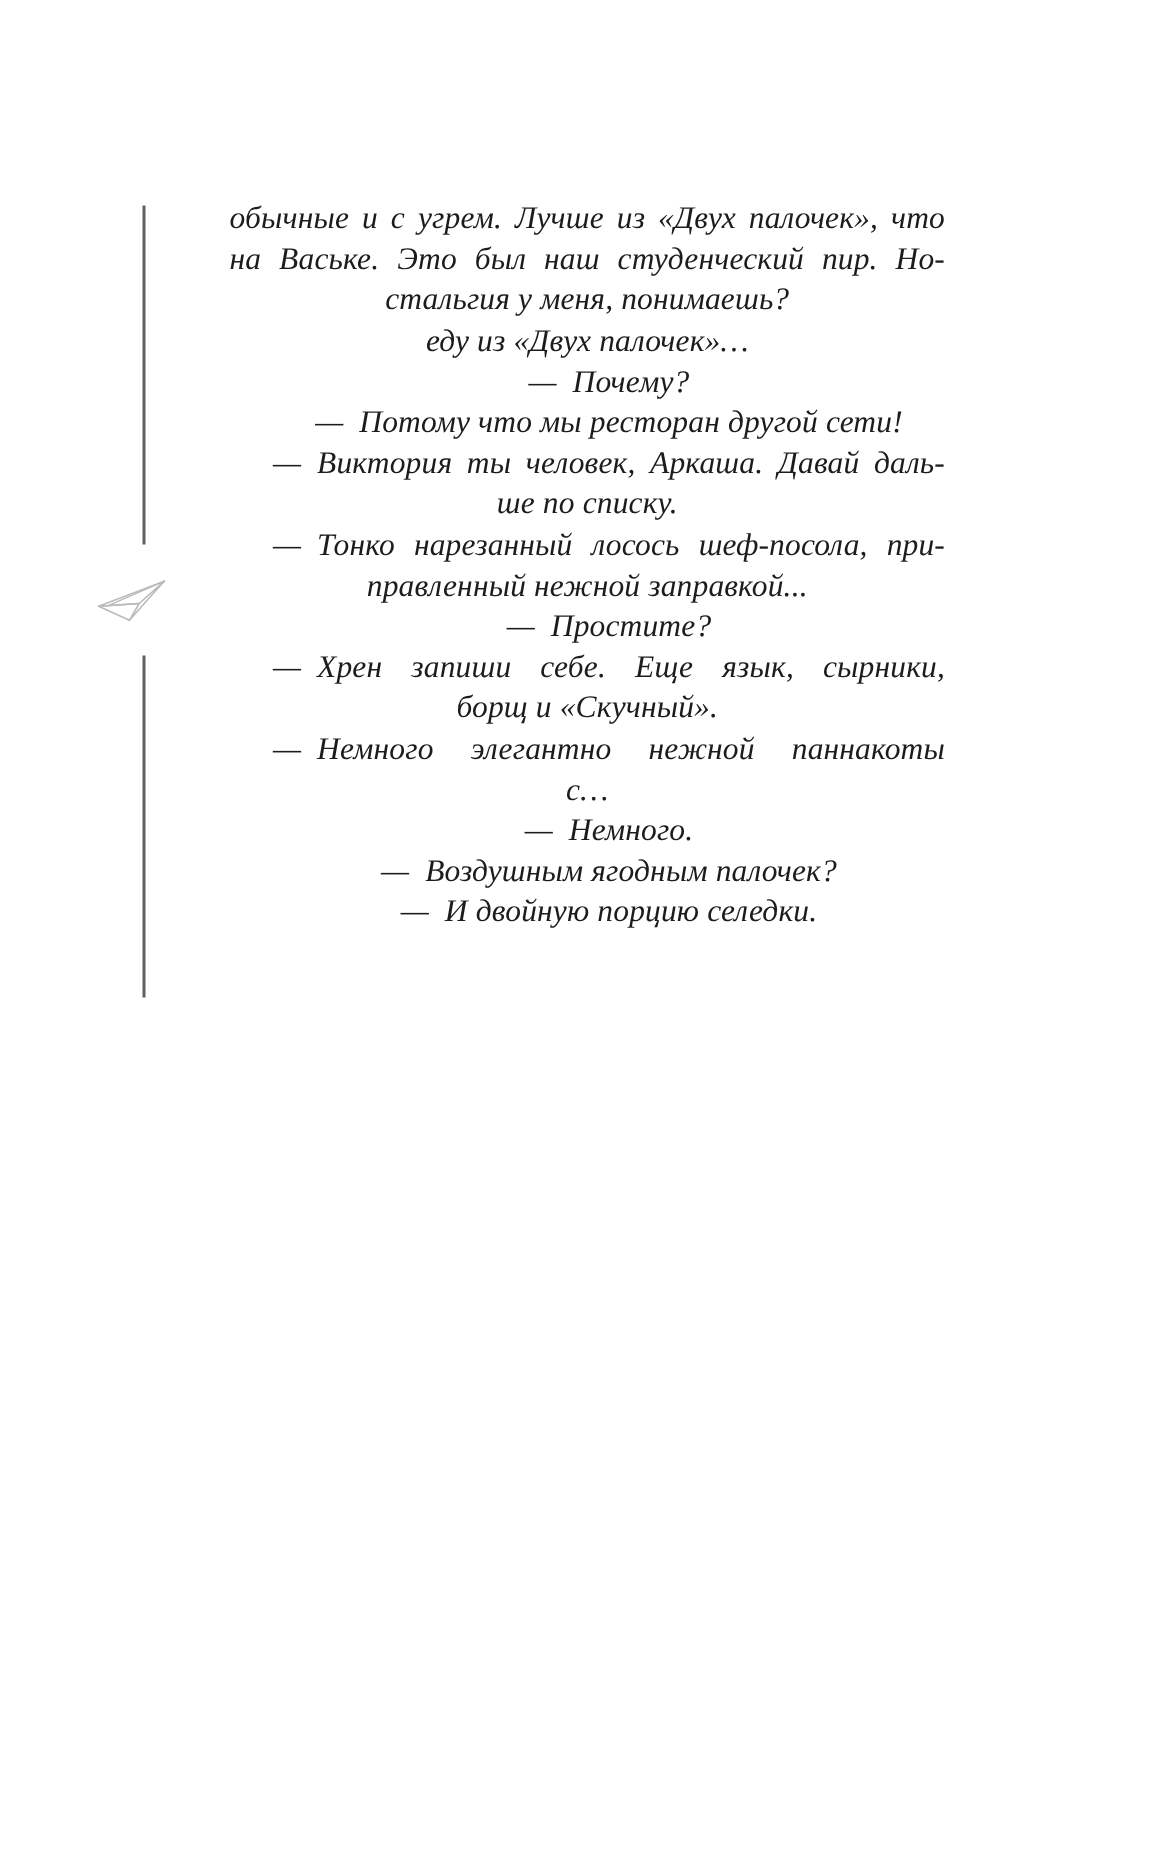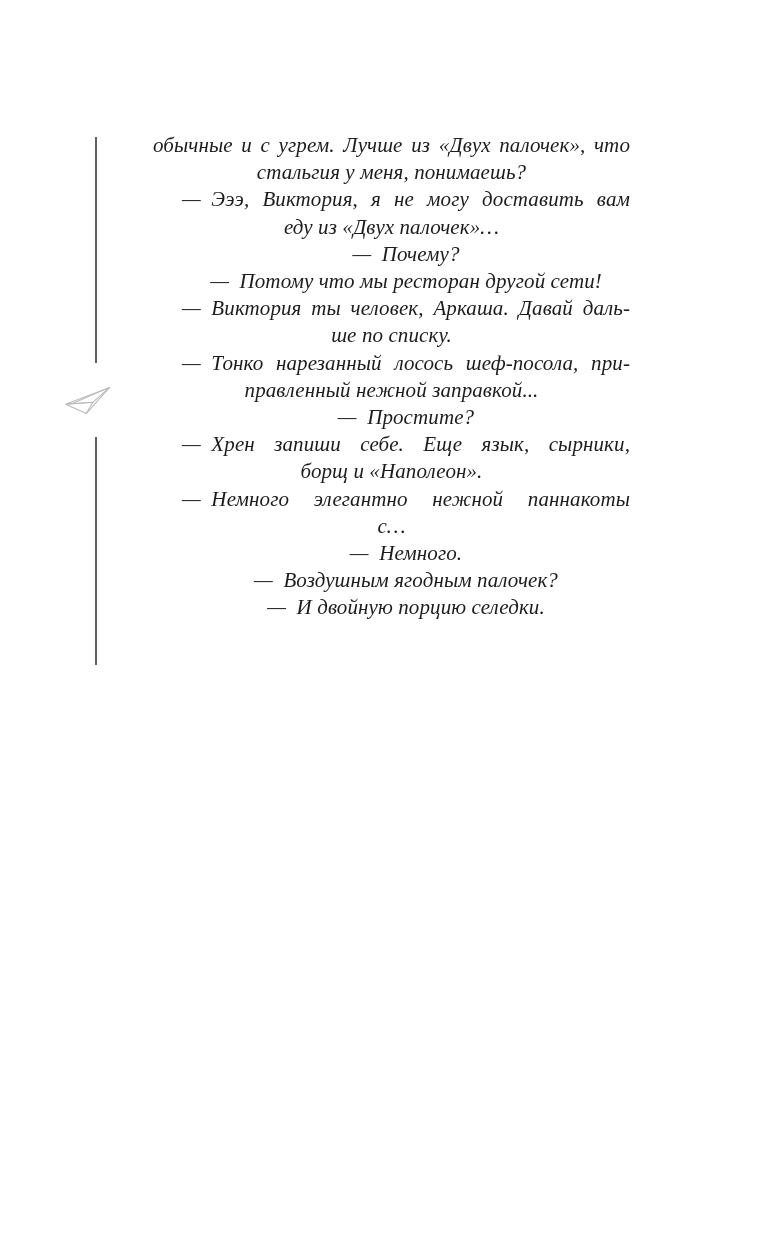--- a/index.html
+++ b/index.html
@@ -78,32 +78,32 @@
       <path d="M4 27 L33 25 L26 37 Z"></path>
       <path d="M26 37 L51 9"></path>
       <path d="M12 26 L51 9"></path>
     </svg>
   </div>
 
   <div class="margin-rule bottom-segment" style="background: rgb(96, 96, 96);"></div>
 
   <div class="text-block" style="color: rgb(28, 28, 28);">
       <div class="line justify">обычные и с угрем. Лучше из «Двух палочек», что</div>
+      <div class="line justify">на Ваське. Это был наш студенческий пир. Но-</div>
       <div class="line">стальгия у меня, понимаешь?</div>
-      <div class="line justify indent">— Эээ, Виктория, я не могу доставить вам</div>
       <div class="line">еду из «Двух палочек»…</div>
       <div class="line indent">— Почему?</div>
       <div class="line indent">— Потому что мы ресторан другой сети!</div>
       <div class="line justify indent">— Виктория ты человек, Аркаша. Давай даль-</div>
       <div class="line">ше по списку.</div>
       <div class="line justify indent">— Тонко нарезанный лосось шеф-посола, при-</div>
       <div class="line">правленный нежной заправкой...</div>
       <div class="line indent">— Простите?</div>
       <div class="line justify indent">— Хрен запиши себе. Еще язык, сырники,</div>
-      <div class="line">борщ и «Наполеон».</div>
+      <div class="line">борщ и «Скучный».</div>
       <div class="line justify indent">— Немного элегантно нежной паннакоты</div>
       <div class="line">с…</div>
       <div class="line indent">— Немного.</div>
       <div class="line indent">— Воздушным ягодным палочек?</div>
       <div class="line indent">— И двойную порцию селедки.</div>
     </div>
 
 </div>
 
 </body></html>

